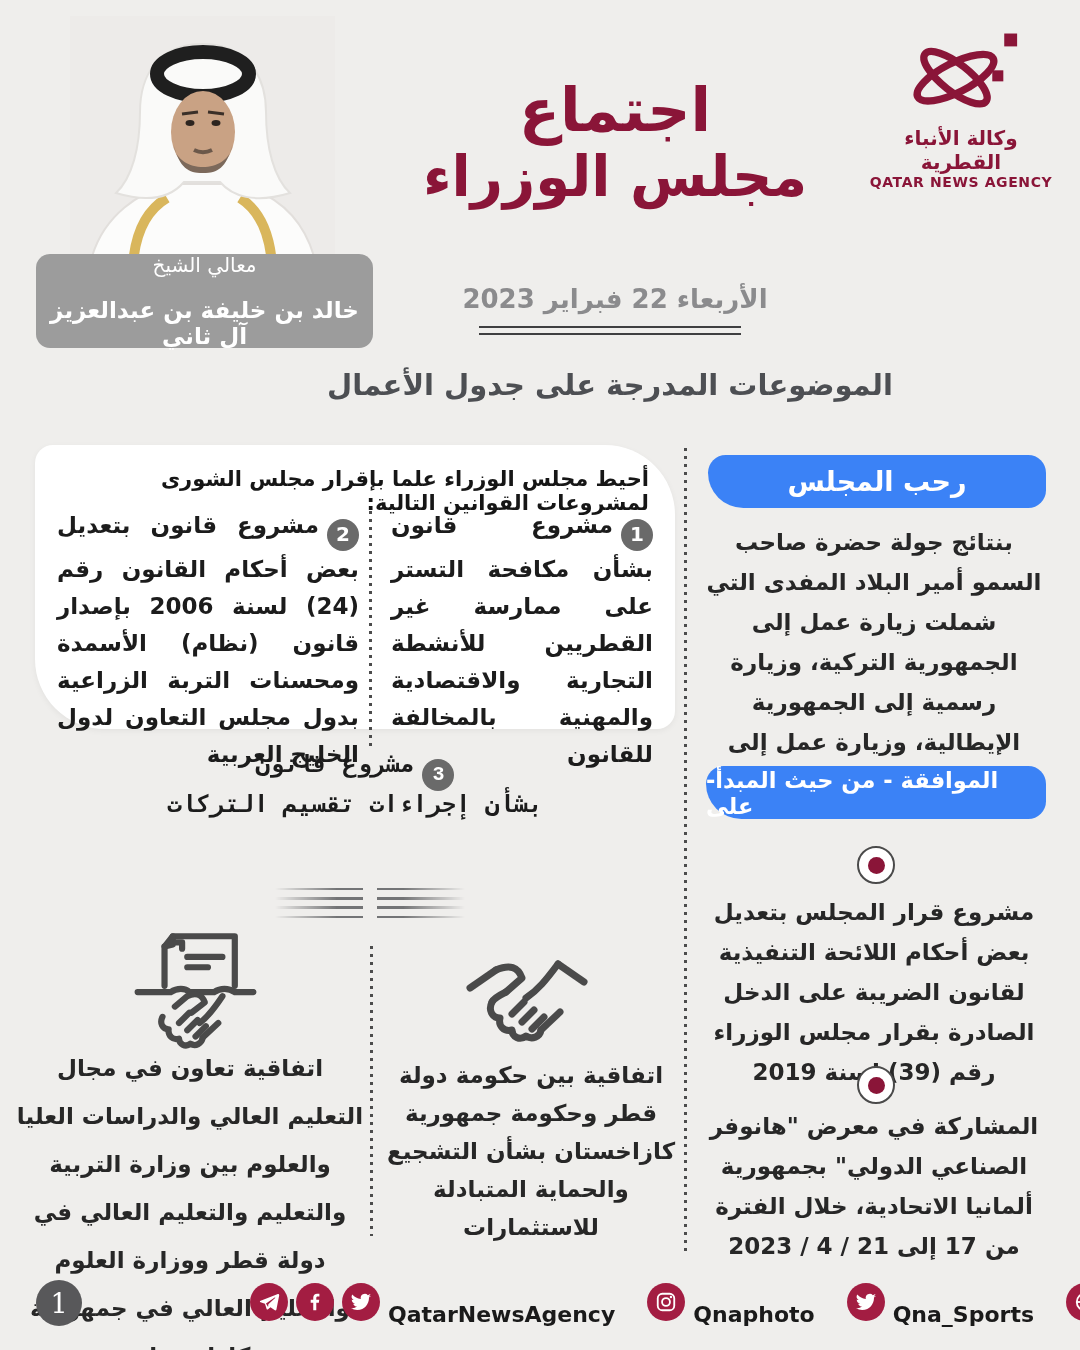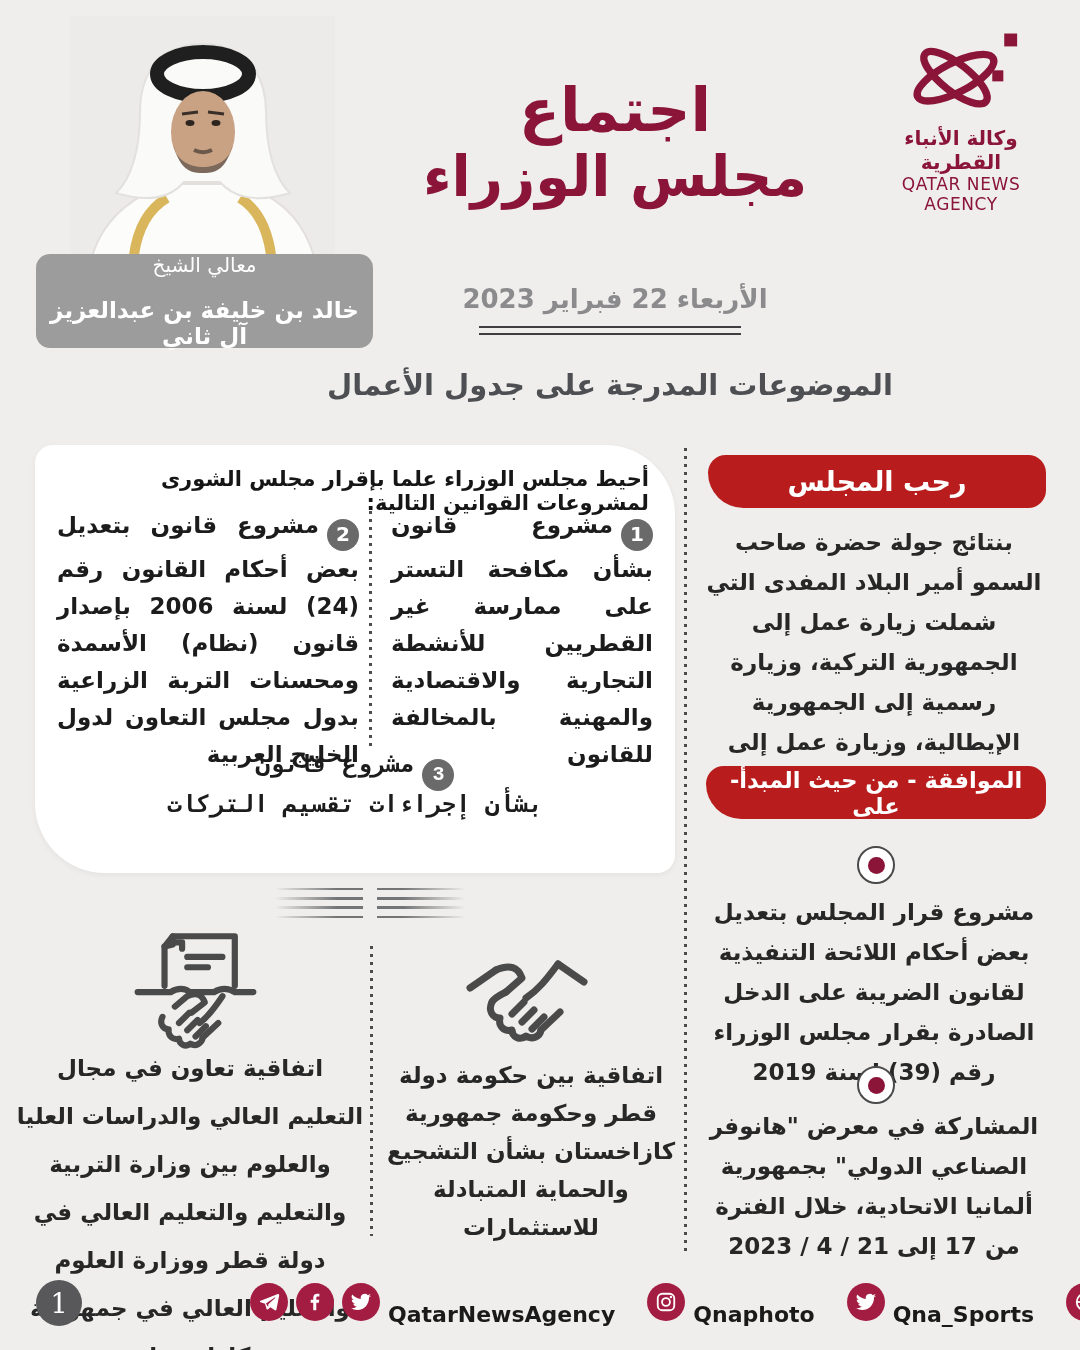--- a/index.html
+++ b/index.html
@@ -15,48 +15,48 @@
   .caption-box .l3{font-size:19px;}
   .main-title{left:390px;top:76px;width:450px;text-align:center;color:#8a1538;font-weight:bold;line-height:1.15;z-index:2;}
   .main-title .t1{font-size:60px;}
   .main-title .t2{font-size:56px;}
   .date-line{left:390px;top:284px;width:450px;text-align:center;color:#8b8b8d;font-size:26px;font-weight:bold;}
   .date-underline{left:479px;top:326px;width:262px;height:10px;
     background:repeating-linear-gradient(to bottom,#3f3f41 0 2px,transparent 2px 7px);}
   .logo-box{left:0;top:28px;right:876px;width:190px;text-align:center;color:#8a1538;}
   .logo-box{left:auto;right:24px;}
   .logo-ar{font-size:20px;font-weight:bold;margin-top:2px;}
-  .logo-en{font-size:17px;font-weight:normal;letter-spacing:.6px;}
+  .logo-en{font-size:14px;font-weight:bold;letter-spacing:.6px;}
 
   
   .sec-head{display:flex;align-items:center;justify-content:center;gap:14px;color:#4d4f53;text-align:right;}
   .sec-head .txt{font-size:29px;font-weight:bold;white-space:nowrap;}
   .hlines{width:88px;height:30px;background:repeating-linear-gradient(to bottom,#737476 0 2.5px,transparent 2.5px 9.2px);}
   .hlines.fade-l{-webkit-mask-image:linear-gradient(to left,#000 30%,transparent);mask-image:linear-gradient(to left,#000 30%,transparent);}
   .hlines.fade-r{-webkit-mask-image:linear-gradient(to right,#000 30%,transparent);mask-image:linear-gradient(to right,#000 30%,transparent);}
   #agenda-head{left:320px;top:368px;width:580px;}
   #ratify-head{left:80px;top:888px;width:580px;}
 
   
-  .card{left:35px;top:445px;width:640px;height:428px;background:#ffffff;border-radius:18px 70px 18px 70px;
+  .card{left:35px;top:445px;width:640px;height:284px;background:#ffffff;border-radius:18px 70px 18px 70px;
     box-shadow:0 2px 6px rgba(0,0,0,.05);}
   .card .intro{position:absolute;right:26px;left:20px;top:22px;font-size:21px;font-weight:bold;color:#161616;text-align:right;}
   .law-item{position:absolute;font-size:23px;font-weight:bold;color:#1c1c1c;line-height:37px;text-align:justify;}
   #law1{right:22px;top:62px;width:262px;}
   #law2{left:22px;top:62px;width:302px;}
   .num-badge{display:inline-flex;align-items:center;justify-content:center;width:32px;height:32px;border-radius:50%;
     background:#6a6a6a;color:#fff;font-size:20px;font-weight:bold;margin-left:8px;vertical-align:-8px;}
   .card-divider{position:absolute;left:334px;top:66px;width:3px;height:238px;
     background:repeating-linear-gradient(to bottom,#4c4c4c 0 3px,transparent 3px 8px);}
   #law3{position:absolute;left:0;right:0;top:306px;text-align:center;font-size:24px;font-weight:bold;color:#1c1c1c;line-height:30px;font-family:Liberation Mono, monospace;}
 
   
   .v-divider{left:684px;top:448px;width:3px;height:808px;
     background:repeating-linear-gradient(to bottom,#4c4c4c 0 3px,transparent 3px 8px);}
-  .banner{background:#b91c1c;color:#fff;font-weight:bold;text-align:center;
+  .banner{background:#3b82f6;color:#fff;font-weight:bold;text-align:left;
     border-radius:24px 24px 24px 48px;display:flex;align-items:center;justify-content:center;}
   #welcome-banner{left:708px;top:455px;width:338px;height:53px;font-size:27px;}
   #approval-banner{left:706px;top:766px;width:340px;height:53px;font-size:22.5px;}
   .para{color:#272727;font-weight:bold;text-align:center;}
   #welcome-body{left:698px;top:522px;width:352px;font-size:23px;line-height:40px;}
   #approval-item1{left:694px;top:892px;width:360px;font-size:23px;line-height:40px;}
   #approval-item2{left:694px;top:1106px;width:360px;font-size:23px;line-height:40px;}
   .ring{width:34px;height:34px;border-radius:50%;background:#fff;border:2px solid #4a4a4a;
     display:flex;align-items:center;justify-content:center;}
   .ring .dot{width:17px;height:17px;border-radius:50%;background:#8a1538;}

